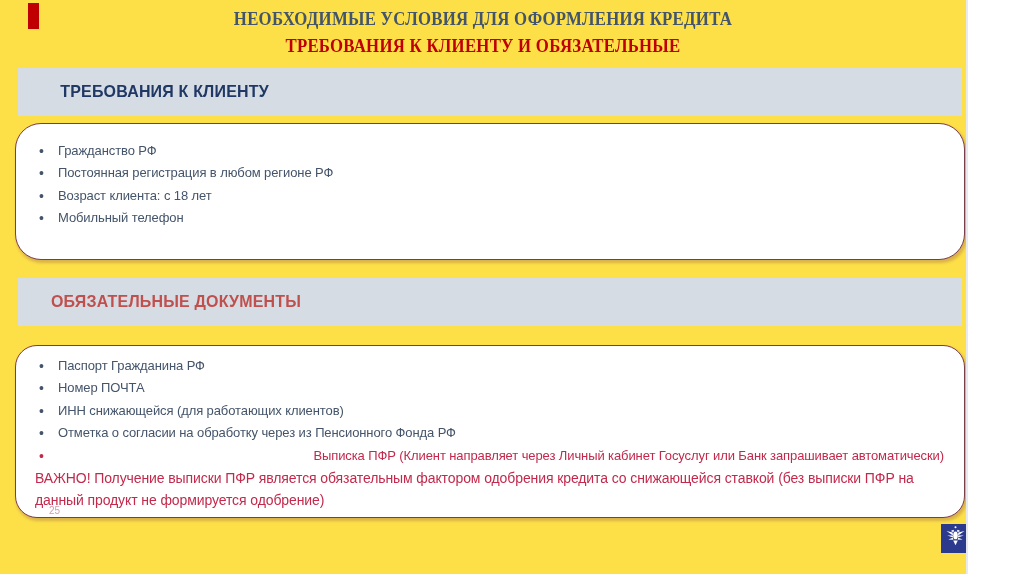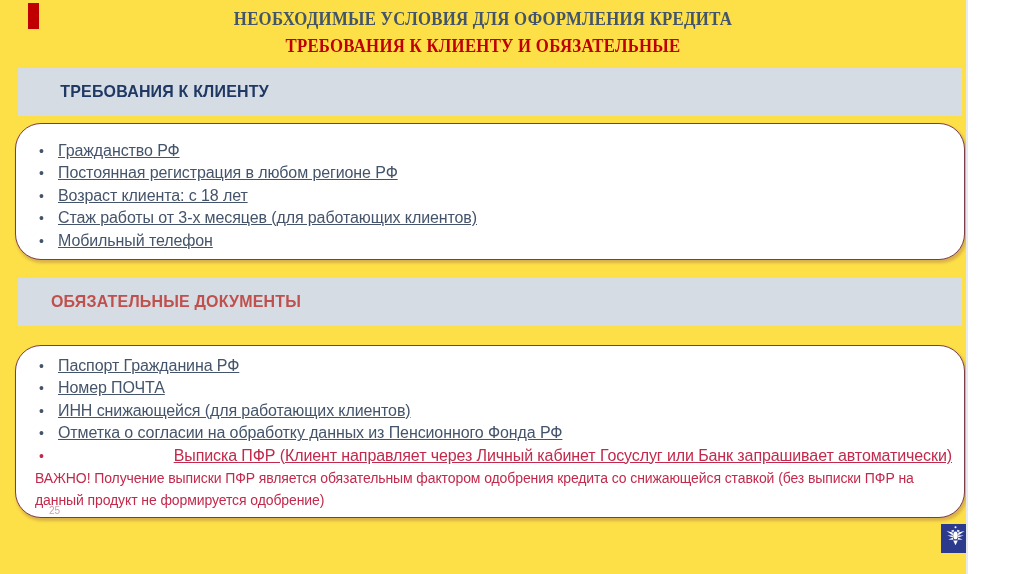--- a/index.html
+++ b/index.html
@@ -26,27 +26,27 @@
     transform:scaleX(0.94);transform-origin:left center;white-space:nowrap;
   }
   .bar1 .bar-label{color:#1F3864;padding-left:45px;}
   .bar2 .bar-label{color:#C0504D;padding-left:35px;}
   .box{
     position:absolute;left:15px;width:950px;background:#fff;box-sizing:border-box;
     border:1.5px solid #7D3C4A;border-radius:26px;
     box-shadow:1.5px 2.5px 3px rgba(125,60,74,0.28);
   }
   .box1{top:123px;height:137px;}
-  .box2{top:345px;height:173px;}
+  .box2{top:345px;height:173px;border-radius:22px;}
   ul.bullets{list-style:none;margin:0;padding:0;}
   .box1 ul.bullets{padding-top:16px;}
   .box2 ul.bullets{padding-top:9px;}
   ul.bullets li{
-    position:relative;padding-left:42px;padding-right:12px;
-    font-size:16px;line-height:22.4px;color:#44546A;letter-spacing:-0.1px;text-decoration:underline;
+    position:relative;padding-left:42px;padding-right:20px;
+    font-size:13px;line-height:22.4px;color:#44546A;letter-spacing:-0.1px;
   }
   ul.bullets li::before{content:"•";position:absolute;left:23px;top:0;font-size:14px;}
   .red{color:#C2294B !important;text-align:right;}
   .note{
     font-size:14px;line-height:22.4px;color:#C2294B;letter-spacing:-0.1px;
     padding:0 38px 0 19px;
   }
   .page-num{
     position:absolute;left:49px;top:505px;font-size:10px;color:#a84b5e;opacity:0.55;
   }
@@ -74,35 +74,34 @@
 
   <div class="bar bar1">
     <span class="bar-label">ТРЕБОВАНИЯ К КЛИЕНТУ</span>
   </div>
 
   <div class="box box1">
     <ul class="bullets">
       <li>Гражданство РФ</li>
       <li>Постоянная регистрация в любом регионе РФ</li>
       <li>Возраст клиента: с 18 лет</li>
-      <li>Стаж работы от 3-х месяцев (для работающих клиентов)</li>
       <li>Мобильный телефон</li>
     </ul>
   </div>
 
   <div class="bar bar2">
     <span class="bar-label">ОБЯЗАТЕЛЬНЫЕ ДОКУМЕНТЫ</span>
   </div>
 
   <div class="box box2">
     <ul class="bullets">
       <li>Паспорт Гражданина РФ</li>
       <li>Номер ПОЧТА</li>
       <li>ИНН снижающейся (для работающих клиентов)</li>
-      <li>Отметка о согласии на обработку данных из Пенсионного Фонда РФ</li>
+      <li>Отметка о согласии на обработку через из Пенсионного Фонда РФ</li>
       <li class="red">Выписка ПФР (Клиент направляет через Личный кабинет Госуслуг или Банк запрашивает автоматически)</li>
     </ul>
     <div class="note">ВАЖНО! Получение выписки ПФР является обязательным фактором одобрения кредита со снижающейся ставкой (без выписки ПФР на данный продукт не формируется одобрение)</div>
   </div>
 
   <div class="page-num">25</div>
 
   <div class="logo">
     <div class="logo-blue">
       <span>

